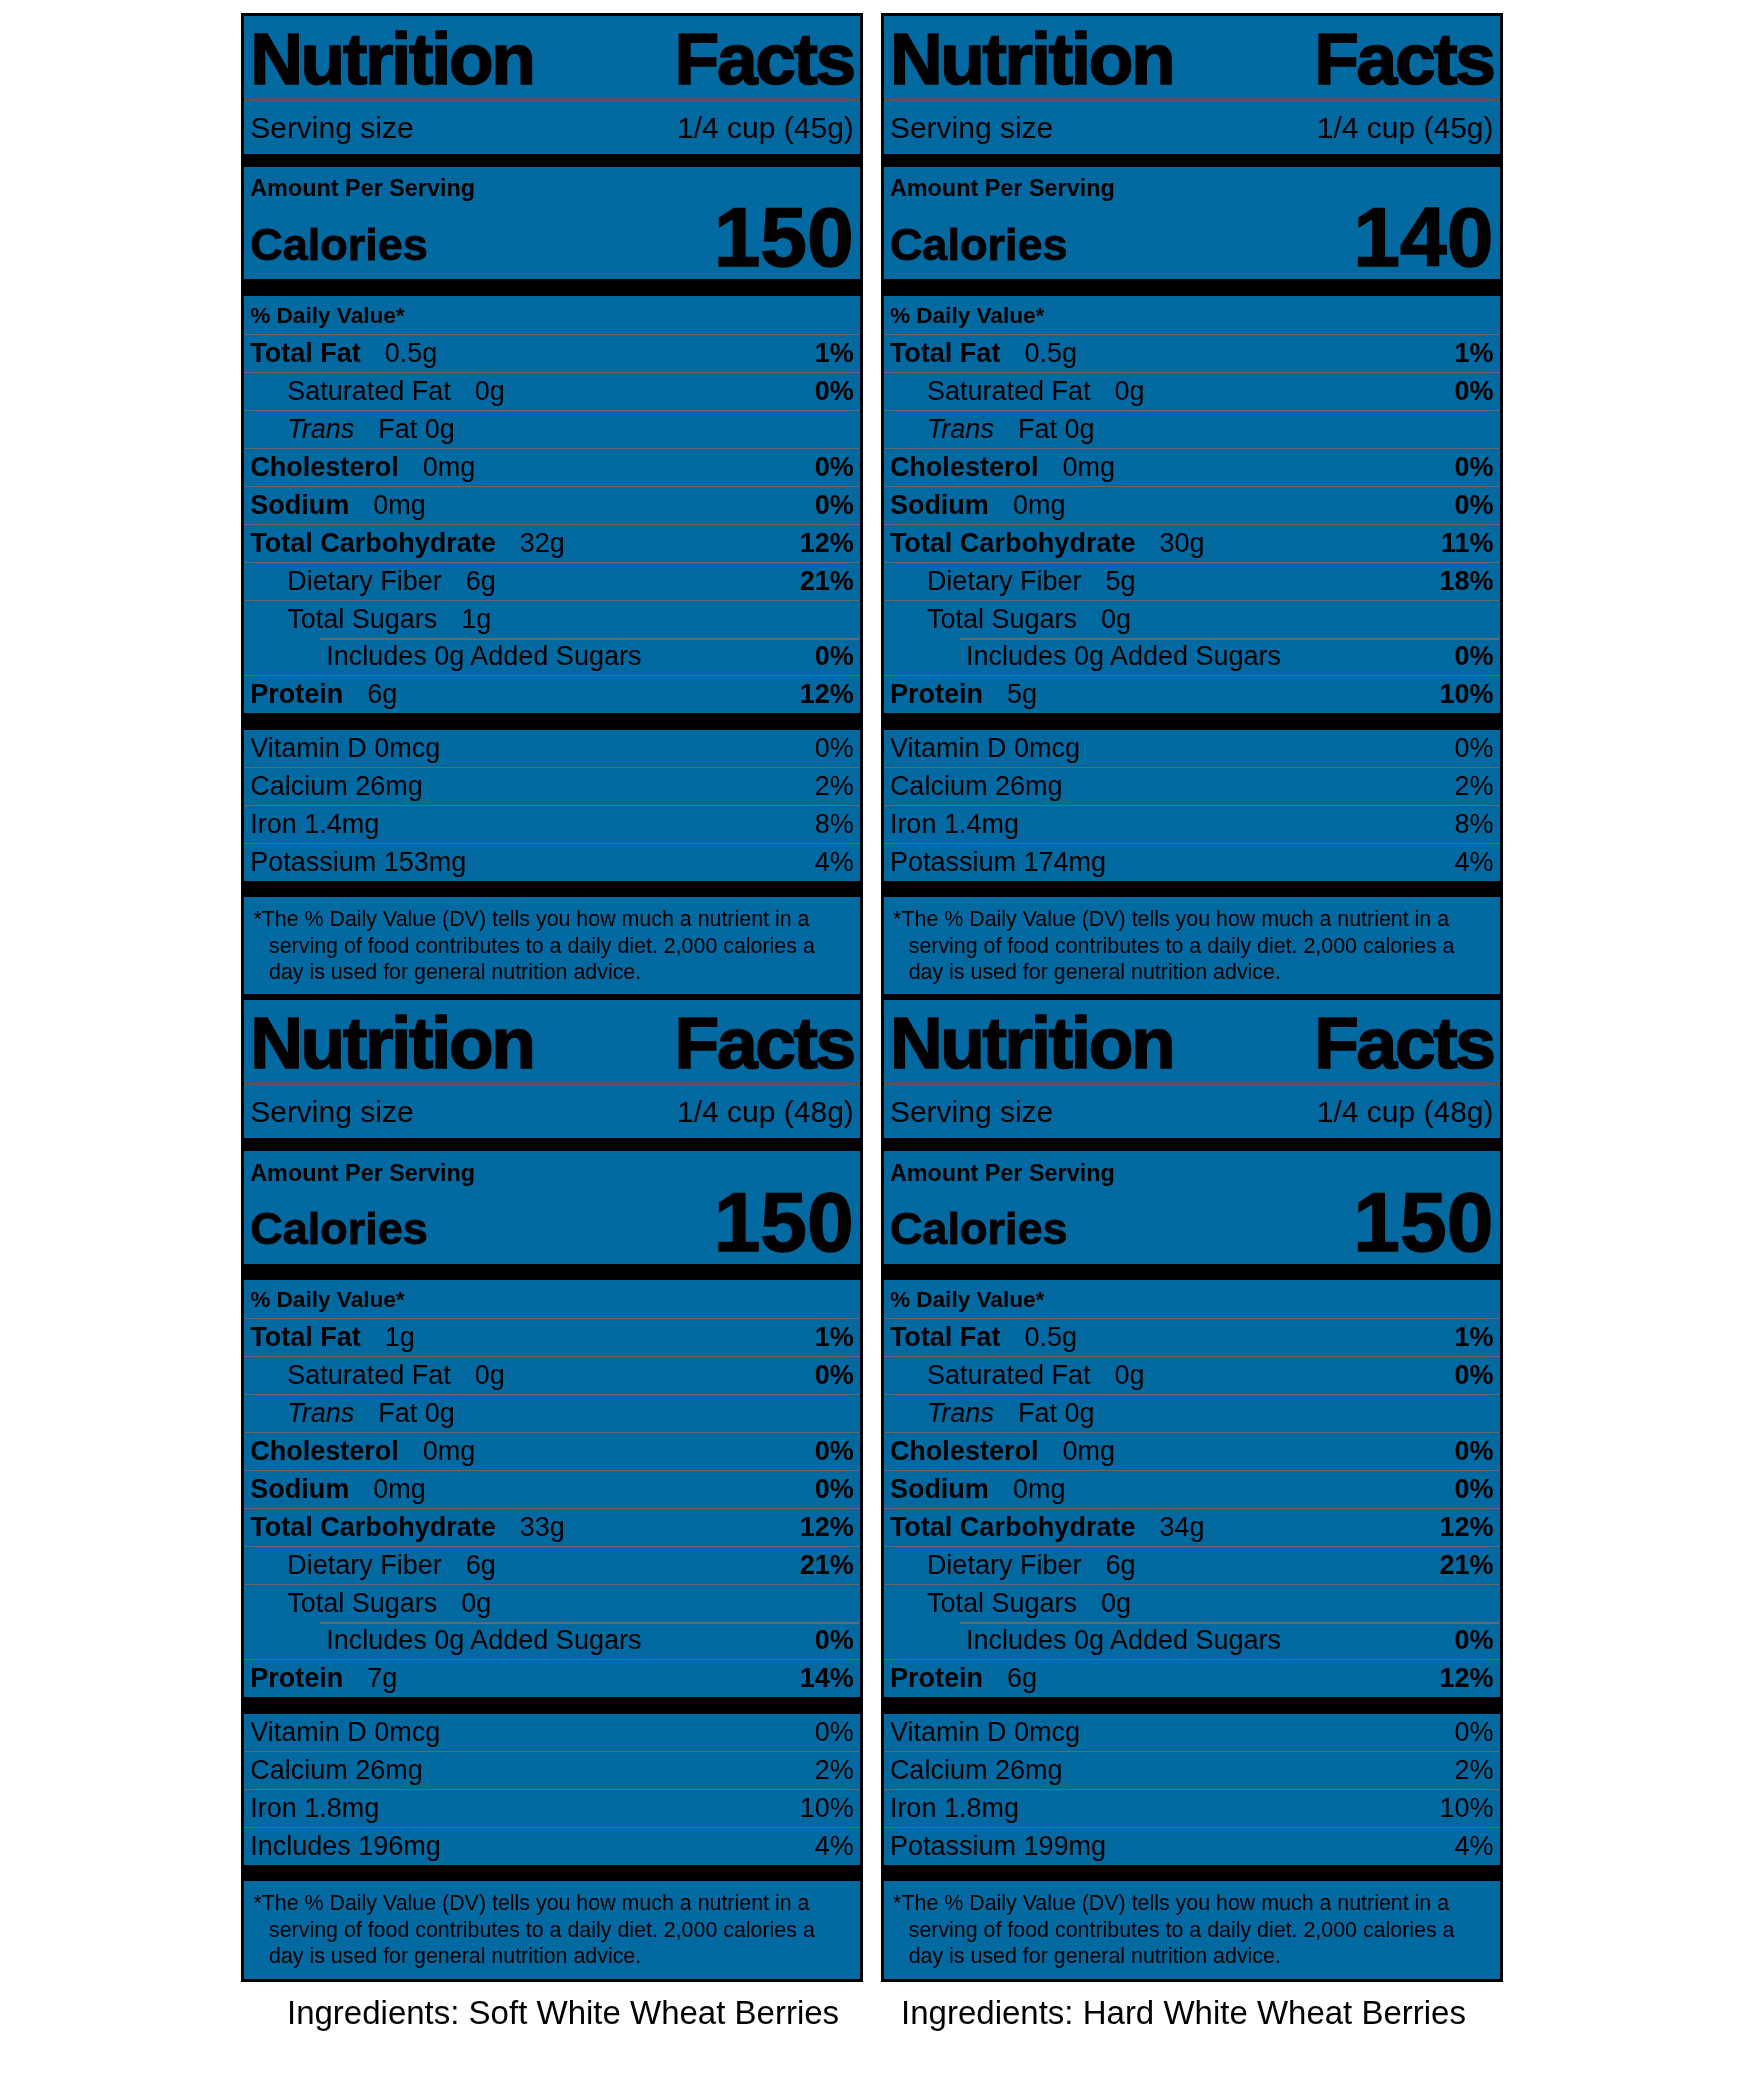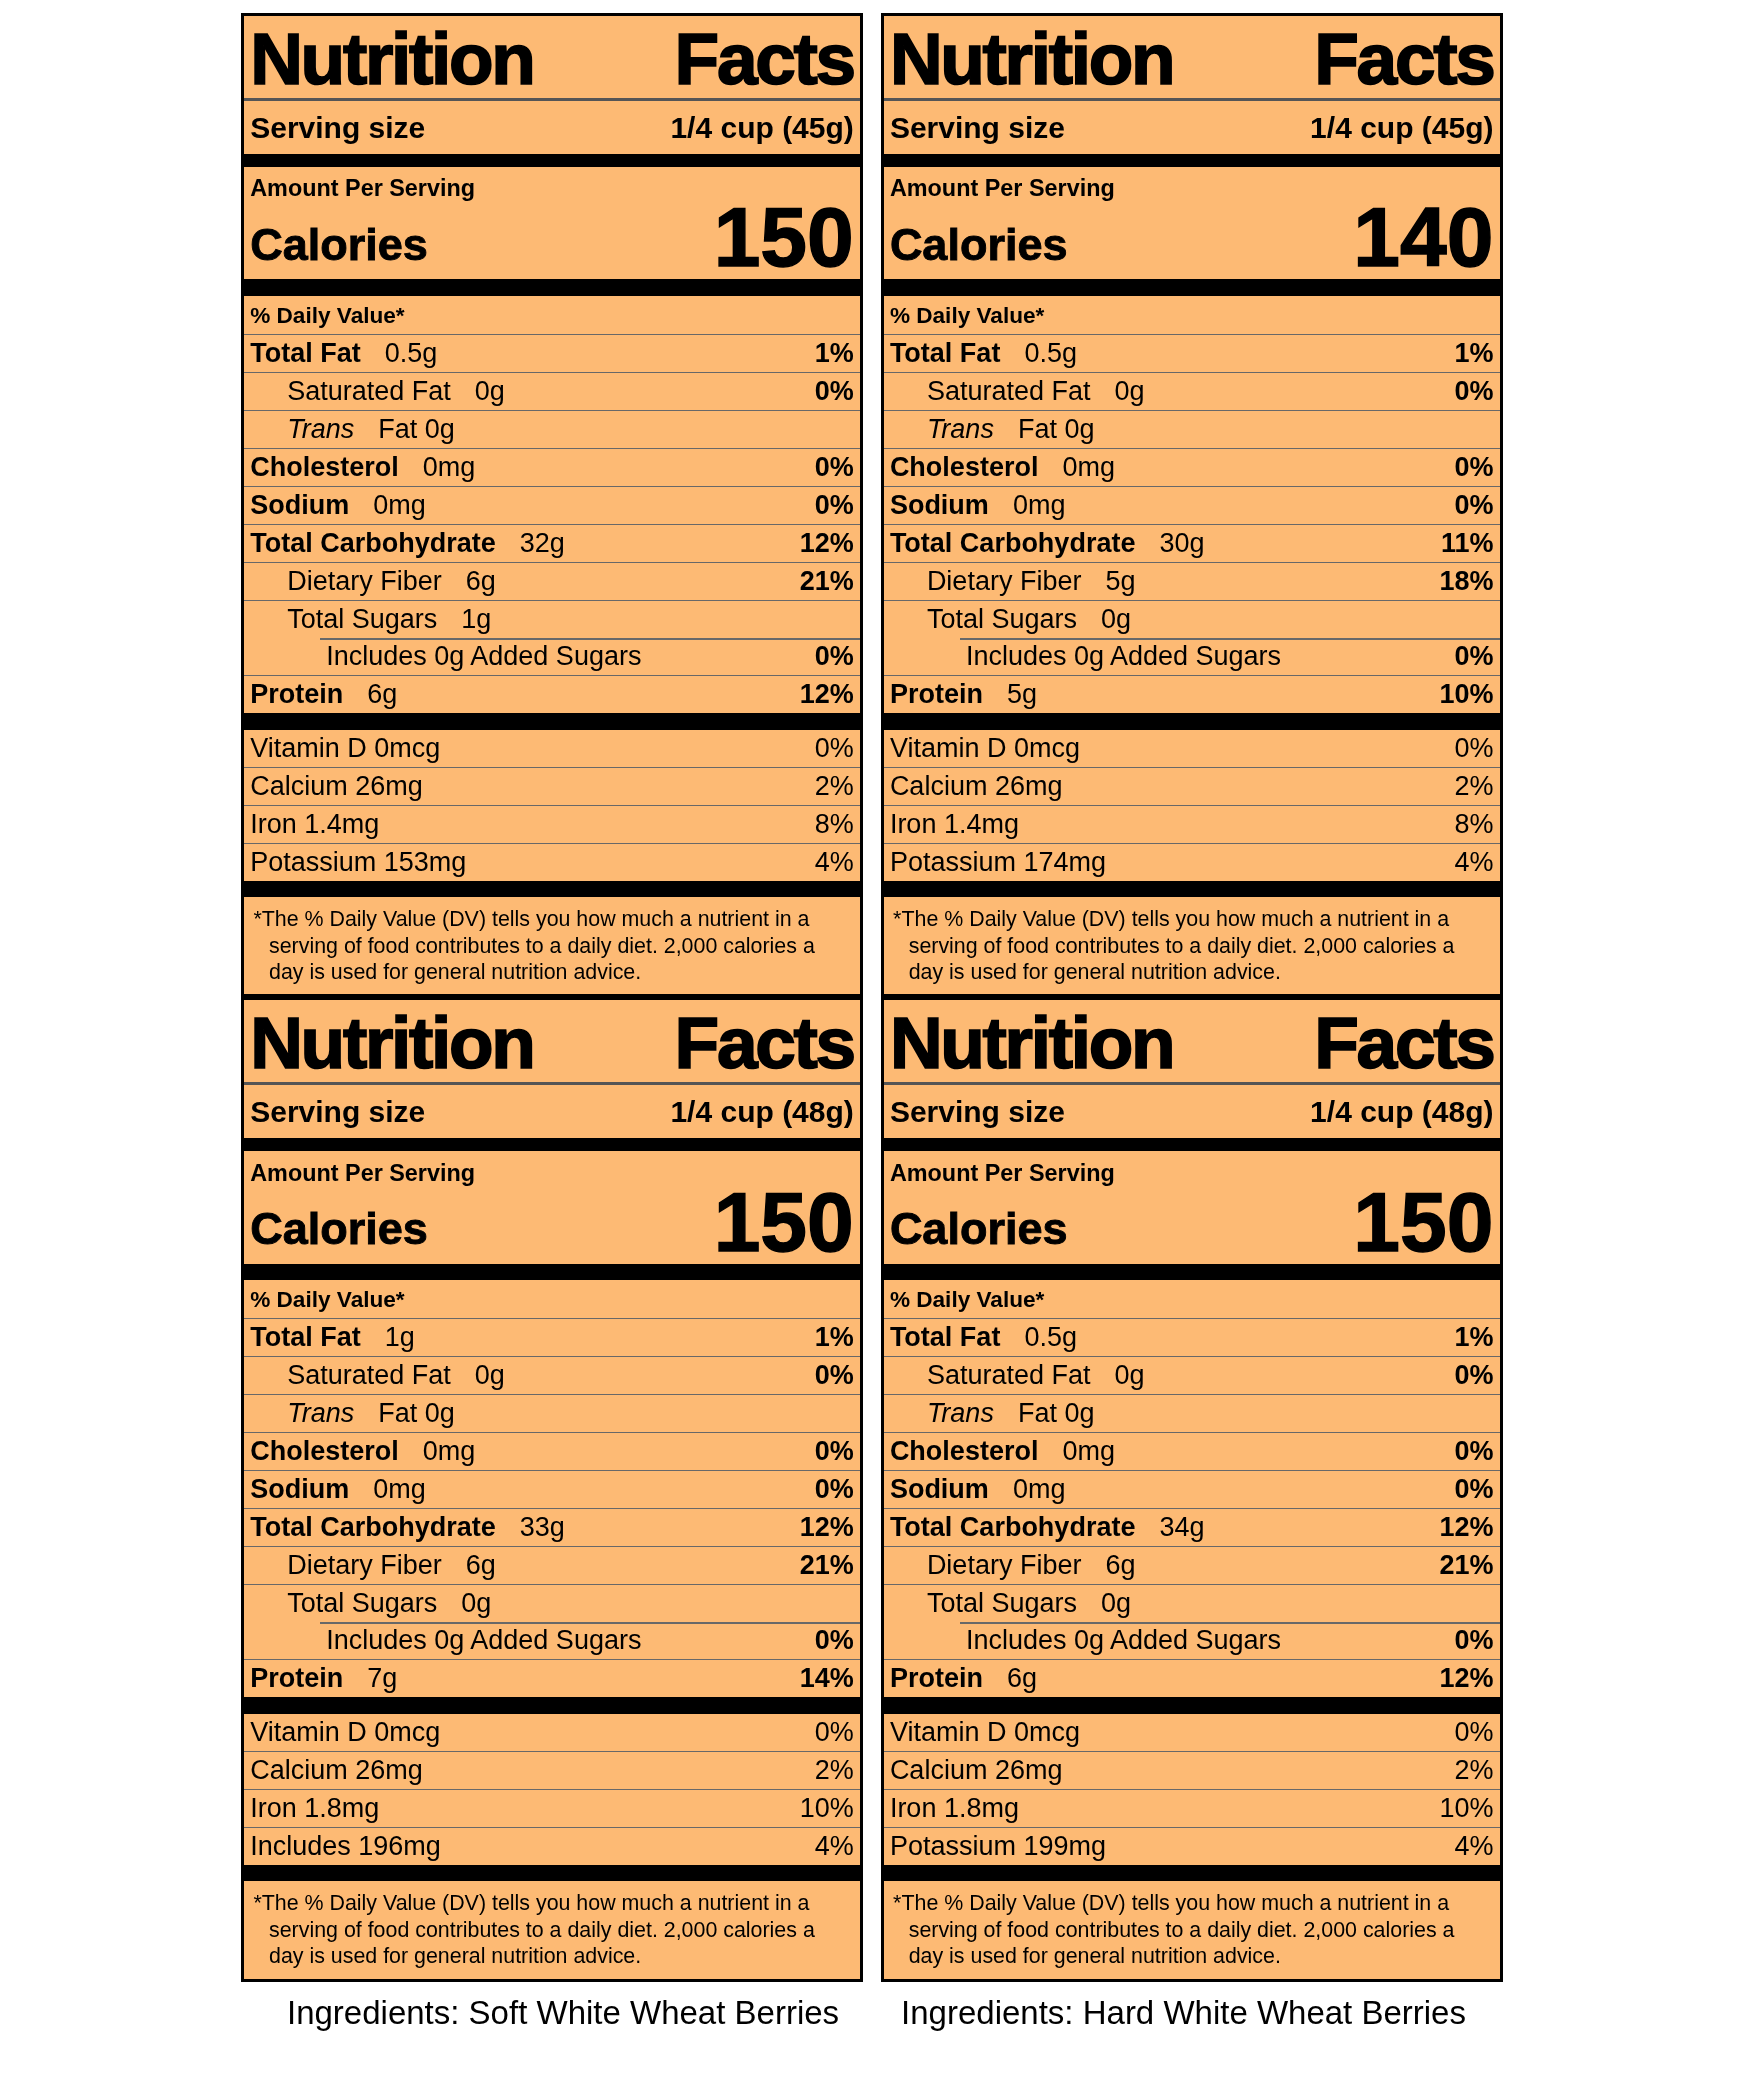--- a/index.html
+++ b/index.html
@@ -11,21 +11,21 @@
     overflow: hidden;
     font-family: "Liberation Sans", sans-serif;
     color: #000;
   }
   .sheet { padding: 13.2px 0 0 241px; width: 1271px; }
   .grid-row { display: flex; gap: 11.7px; }
   .cell { width: 628px; flex: 0 0 628px; }
 
   .nf {
     border: 3.1px solid #000;
-    background: #fdba74;
+    background: #0369a1;
     width: 622px;
     box-sizing: border-box;
   }
   .nf-title {
     display: flex;
     justify-content: space-between;
     align-items: baseline;
     padding: 7.8px 6.2px 1.6px 6.2px;
     font-size: 73px;
     font-weight: bold;
@@ -34,21 +34,21 @@
     -webkit-text-stroke: 1.7px #000;
     white-space: nowrap;
   }
   .rule-title { height: 3.1px; background: #555; margin-top: 3.1px; }
 
   .serving {
     display: flex;
     justify-content: space-between;
     align-items: baseline;
     font-size: 30px;
-    font-weight: bold;
+    font-weight: normal;
     padding: 10px 6.2px 8.6px 6.2px;
     text-align: right;
   }
   .bar-md { height: 13.2px; background: #000; }
   .bar-lg { height: 16.4px; background: #000; }
 
   .amount { font-size: 23.4px; font-weight: bold; padding: 8.6px 6.2px 0 6.2px; }
   .calrow {
     display: flex;
     justify-content: space-between;

